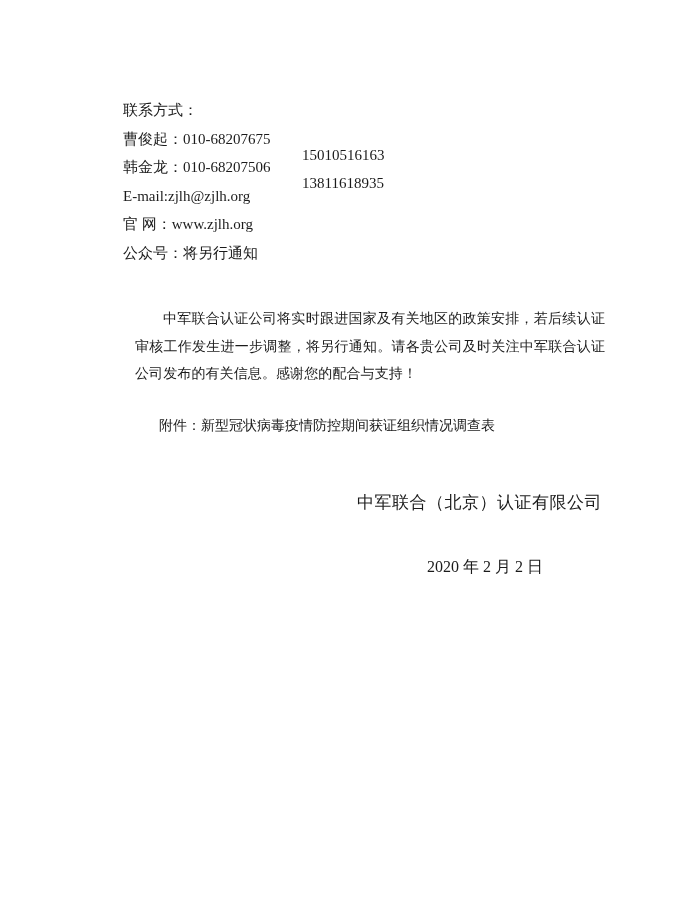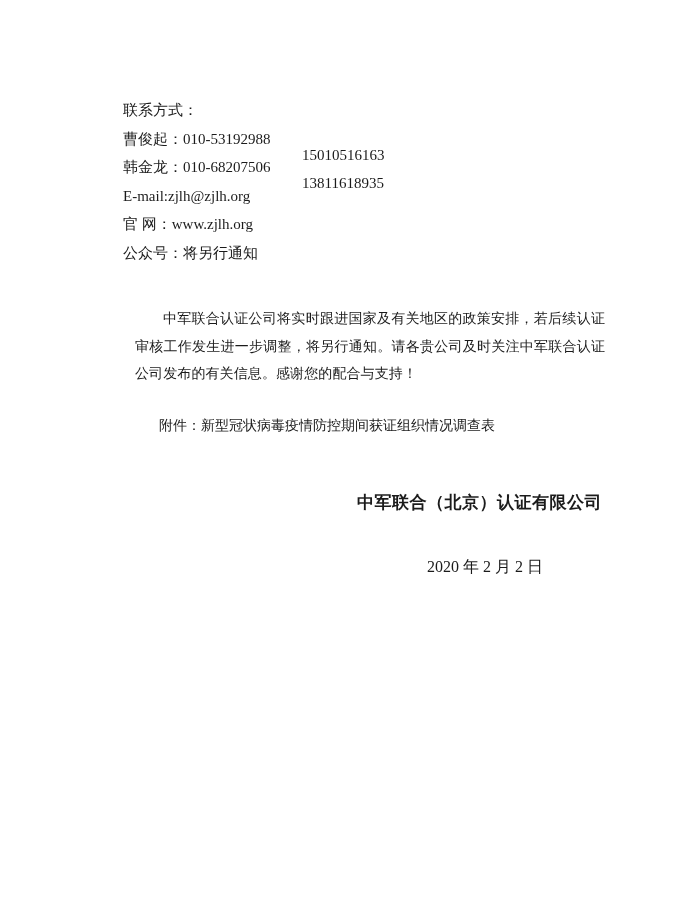--- a/index.html
+++ b/index.html
@@ -54,21 +54,21 @@
     font-size: 14px;
     line-height: 27.5px;
     text-indent: 2em;
     white-space: nowrap;
   }
   .company {
     position: absolute;
     left: 357px;
     top: 491px;
     font-size: 17px;
-    font-weight: bold;
+    font-weight: normal;
     line-height: 24px;
     letter-spacing: 0.5px;
     white-space: nowrap;
   }
   .date {
     position: absolute;
     left: 427px;
     top: 555px;
     font-size: 16px;
     line-height: 24px;
@@ -77,21 +77,21 @@
 </style>
 </head>
 <body>
 
 <div class="page">
 
   <section class="contact">
     <div class="line">联系方式：</div>
 
     <div class="line">
-      <span>曹俊起：</span><span>010-53192988</span>
+      <span>曹俊起：</span><span>010-68207675</span>
       <span class="mobile">15010516163</span>
     </div>
 
     <div class="line">
       <span>韩金龙：</span><span>010-68207506</span>
       <span class="mobile">13811618935</span>
     </div>
 
     <div class="line">
       <span>E-mail:</span><span>zjlh@zjlh.org</span>

